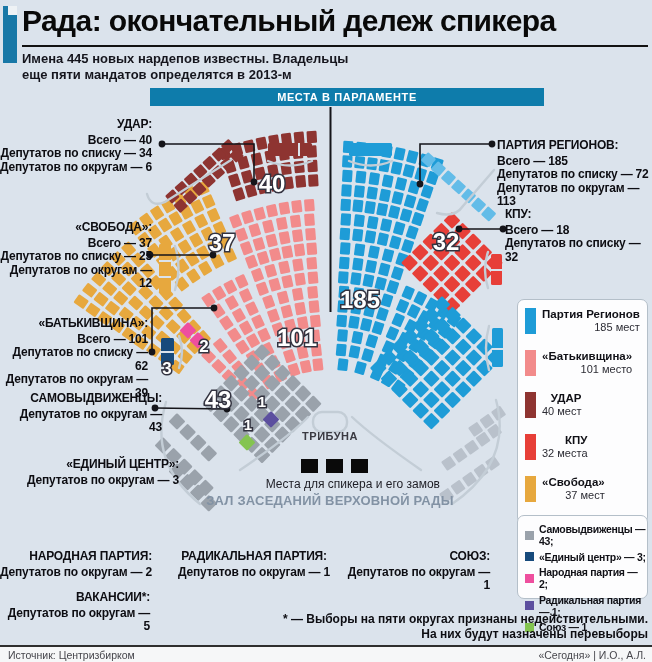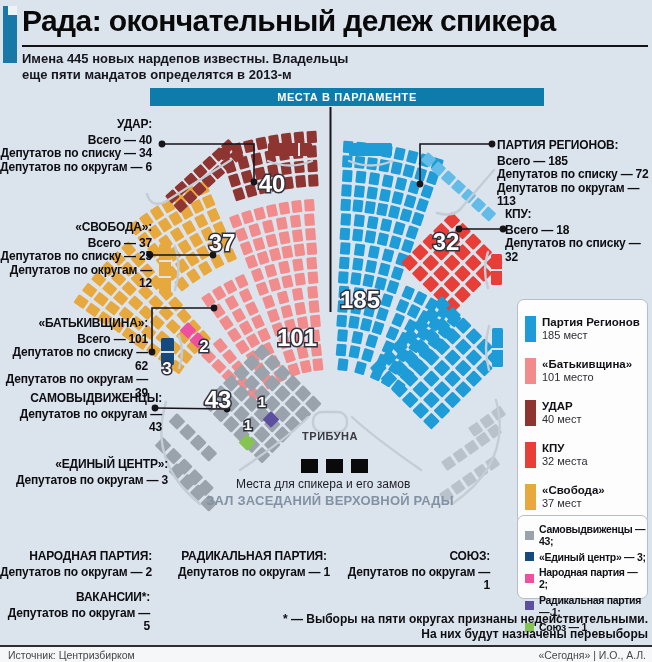--- a/index.html
+++ b/index.html
@@ -14,32 +14,32 @@
             color:#15151d;line-height:15.5px;}
   .band{position:absolute;left:130px;top:88px;width:394px;height:18px;background:#0e7cab;
         color:#fff;font-size:11px;font-weight:bold;letter-spacing:.6px;text-align:center;line-height:18px;margin-left:20px;}
   svg.hemi{position:absolute;left:0;top:0;z-index:1;}
   .ann{position:absolute;z-index:2;font-size:12px;font-weight:bold;line-height:13.5px;color:#0d0d12;letter-spacing:-0.2px;}
   .ann .t{margin-bottom:2px;}
   .ra{text-align:right;} .ca{text-align:center;}
   .seat-label{font-weight:bold;fill:#fff;stroke:#32323f;stroke-width:3px;paint-order:stroke;
               font-family:"Liberation Sans","DejaVu Sans",sans-serif;}
   .legend-box{position:absolute;z-index:2;background:#fdfdfe;border:1.5px solid #b4bfc9;border-radius:7px;}
-  .lg1{left:517px;top:299px;width:131px;height:225px;padding-top:16px;box-sizing:border-box;}
+  .lg1{left:517px;top:299px;width:131px;height:225px;padding-top:8px;box-sizing:border-box;text-align:right;}
   .lg-item{display:flex;gap:6px;margin:0 0 16px 7px;}
   .lg-chip{width:11px;height:26px;flex:0 0 11px;}
   .lg-name{font-size:11.5px;font-weight:bold;color:#101016;line-height:13px;}
   .lg-seats{font-size:11px;color:#2c2c34;line-height:13px;}
   .lg2{left:517px;top:515px;width:131px;height:84px;padding:7px 0 0 7px;box-sizing:border-box;}
   .lg2-row{display:flex;align-items:center;gap:5px;margin-bottom:3.6px;}
   .lg2-chip{width:9px;height:9px;flex:0 0 9px;}
   .lg2-label{font-size:10.5px;font-weight:bold;color:#101016;letter-spacing:-0.3px;}
   .tribuna{position:absolute;z-index:2;left:280px;top:430px;width:100px;text-align:center;
            font-size:11px;font-weight:600;letter-spacing:.5px;color:#3a3a42;}
-  .speaker-note{position:absolute;z-index:2;left:236px;top:477px;width:220px;text-align:left;
+  .speaker-note{position:absolute;z-index:2;left:220px;top:477px;width:220px;text-align:right;
                 font-size:12px;color:#1d1d24;}
   .hall-name{position:absolute;z-index:2;left:195px;top:493px;width:270px;text-align:center;
              font-size:13px;font-weight:bold;letter-spacing:.2px;color:#8292a4;}
   .footnote{position:absolute;z-index:2;right:4px;top:612px;width:430px;text-align:right;
             font-size:12px;font-weight:bold;line-height:15px;color:#0d0d12;}
   .footer-strip{position:absolute;left:0;right:0;top:646px;height:16px;background:#f6f7f8;z-index:2;}
   .footer-rule{position:absolute;left:0;right:0;top:645px;height:1.5px;background:#2e2e2e;z-index:3;}
   .src{position:absolute;z-index:4;left:8px;top:649px;font-size:10.5px;color:#46464c;}
   .credit{position:absolute;z-index:4;right:6px;top:649px;font-size:10.5px;color:#46464c;}
 </style>
@@ -652,21 +652,21 @@
   <div class="ann ra" style="left:0;top:317px;width:148px;">
     <div class="t">«БАТЬКИВЩИНА»:</div>
     <div>Всего — 101</div>
     <div>Депутатов по списку — 62</div>
     <div>Депутатов по округам — 39</div>
   </div>
   <div class="ann ra" style="left:0;top:392px;width:150px;padding-left:12px;">
     <div class="t">САМОВЫДВИЖЕНЦЫ:</div>
     <div>Депутатов по округам — 43</div>
   </div>
-  <div class="ann ra" style="left:16px;top:458px;width:152px;">
+  <div class="ann ra" style="left:0;top:458px;width:152px;padding-left:27px;">
     <div class="t">«ЕДИНЫЙ ЦЕНТР»:</div>
     <div>Депутатов по округам — 3</div>
   </div>
   <div class="ann ra" style="left:0;top:550px;width:152px;">
     <div class="t">НАРОДНАЯ ПАРТИЯ:</div>
     <div>Депутатов по округам — 2</div>
   </div>
   <div class="ann ca" style="left:178px;top:550px;width:152px;">
     <div class="t">РАДИКАЛЬНАЯ ПАРТИЯ:</div>
     <div>Депутатов по округам — 1</div>

